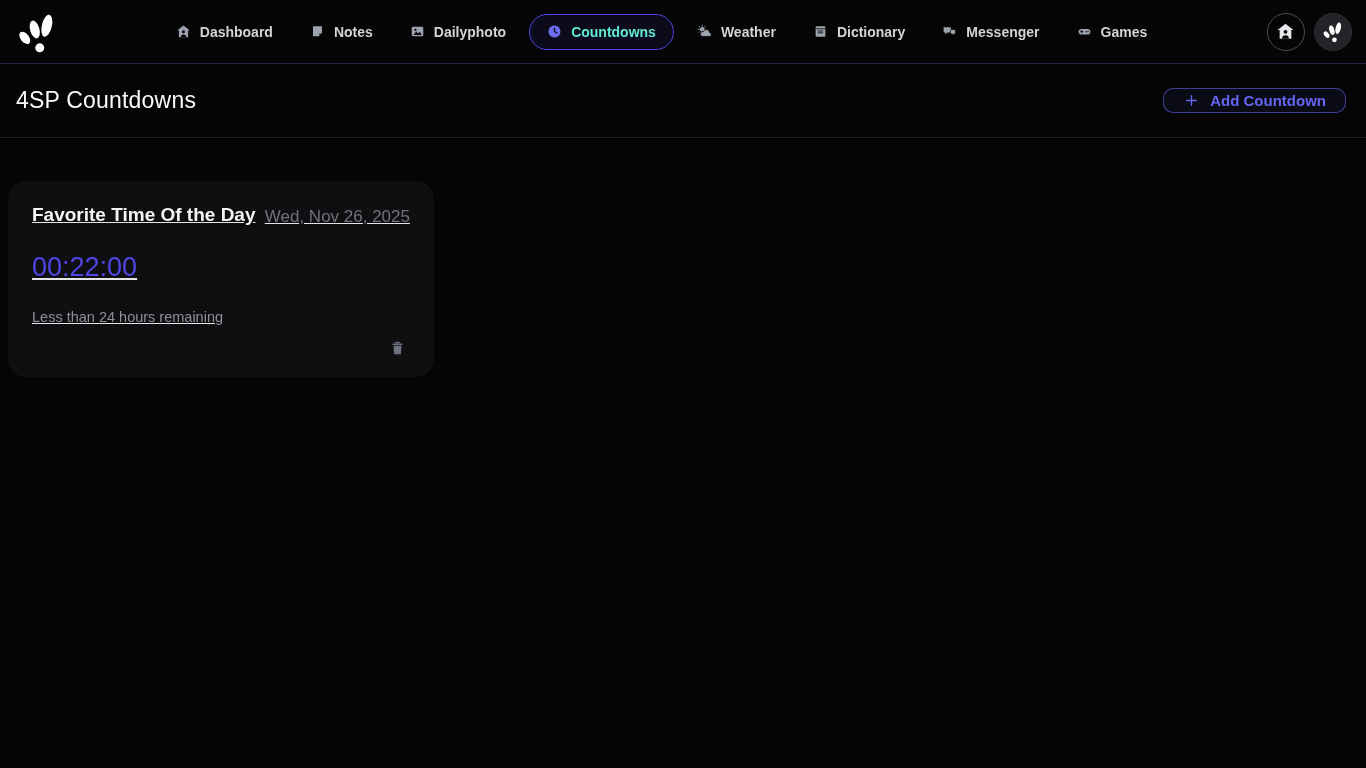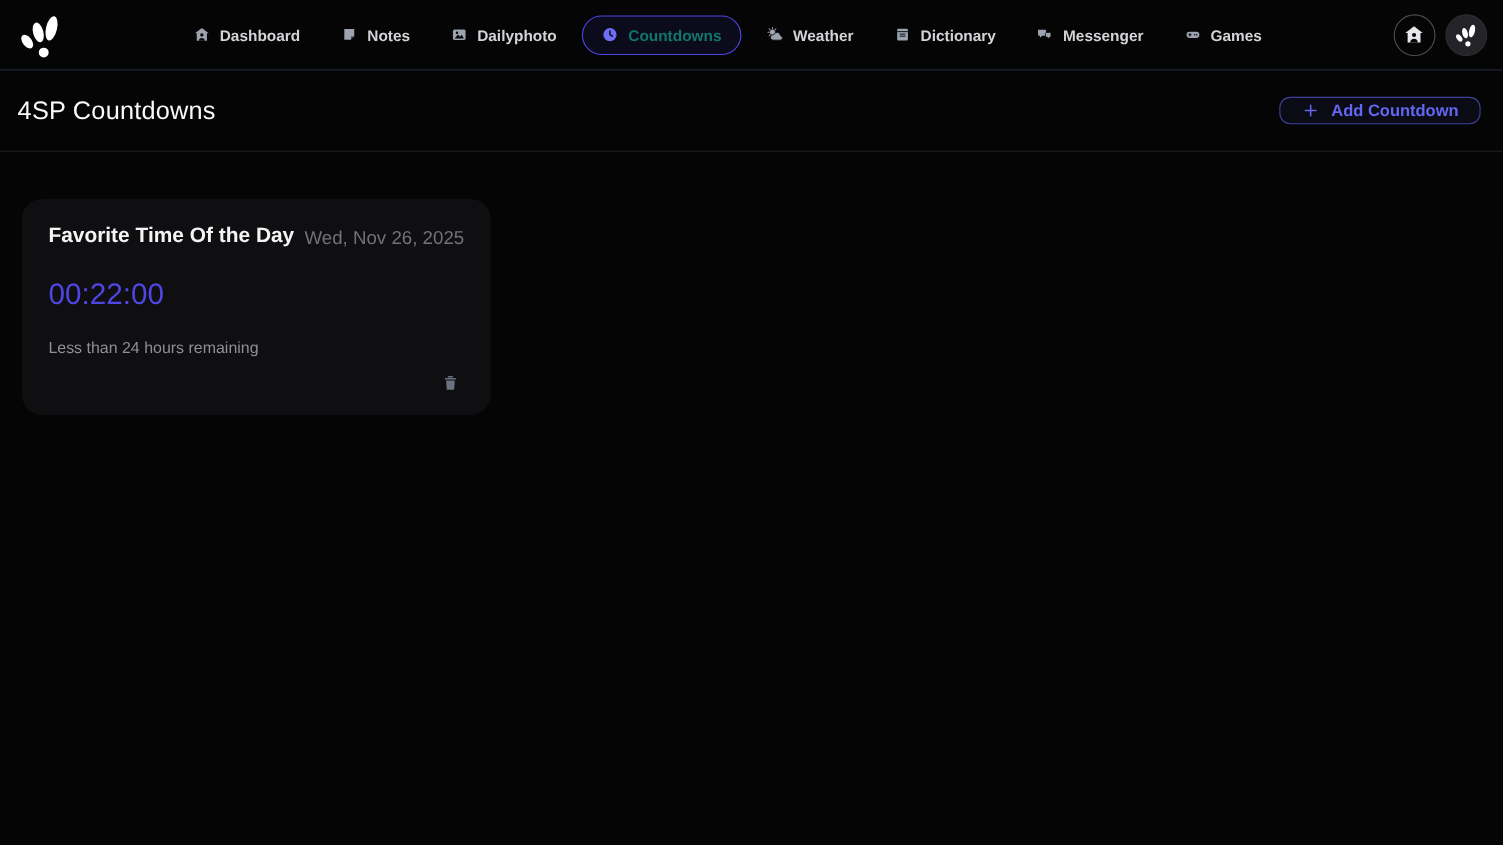--- a/index.html
+++ b/index.html
@@ -30,21 +30,21 @@
     padding: 9px 13px; border-radius: 999px;
     border: 1px solid transparent;
     background: none;
     color: #d4d4d8; font-size: 14px; font-weight: 600;
     font-family: inherit; cursor: pointer; white-space: nowrap;
   }
   .nav-item .ico { display: flex; color: #9ca3af; }
   .nav-item.active {
     border: 1px solid #4f46e5;
     background: rgba(79,70,229,0.10);
-    color: #0f766e;
+    color: #5eead4;
     padding: 9px 17px;
   }
   .nav-item.active .ico { color: #6e6cf2; }
   .nav-right { display: flex; align-items: center; gap: 9px; }
   .circle-btn {
     width: 38px; height: 38px; border-radius: 50%;
     display: flex; align-items: center; justify-content: center;
     background: transparent; border: 1px solid #4d4d57;
     color: #e5e7eb; cursor: pointer; padding: 0;
   }
@@ -65,21 +65,21 @@
     display: flex; align-items: center; gap: 10px;
     height: 25px; padding: 0 19px;
     border-radius: 10px;
     border: 1px solid rgba(99,102,241,0.60);
     background: rgba(99,102,241,0.07);
     color: #6366f1; font-size: 15px; font-weight: 600;
     font-family: inherit; cursor: pointer; white-space: nowrap;
   }
 
   
-  main { padding: 43px 20px; }
+  main { padding: 43px 8px; text-decoration: underline; }
   .card {
     width: 426px; min-height: 196px;
     background: #0f0f12;
     border-radius: 18px;
     padding: 23px 24px 14px;
   }
   .card-top { display: flex; justify-content: space-between; align-items: flex-start; }
   .card-title { margin: 0; font-size: 19px; font-weight: 600; color: #f4f4f5; }
   .card-date { font-size: 17px; color: #71717a; margin-top: 3px; white-space: nowrap; }
   .timer { margin-top: 25px; font-size: 27px; font-weight: 500; color: #4f46e5; }

